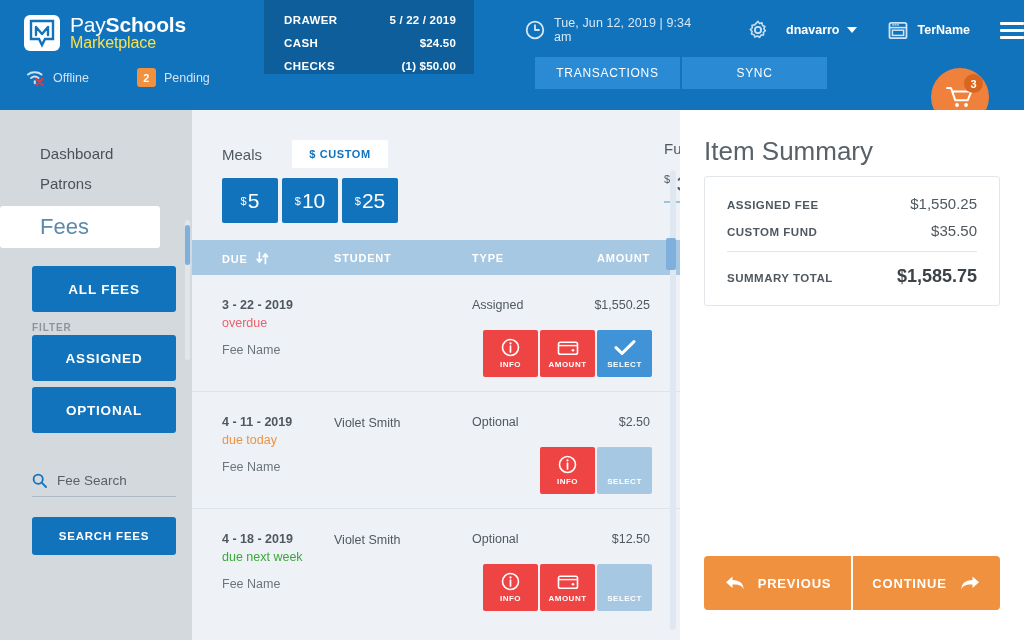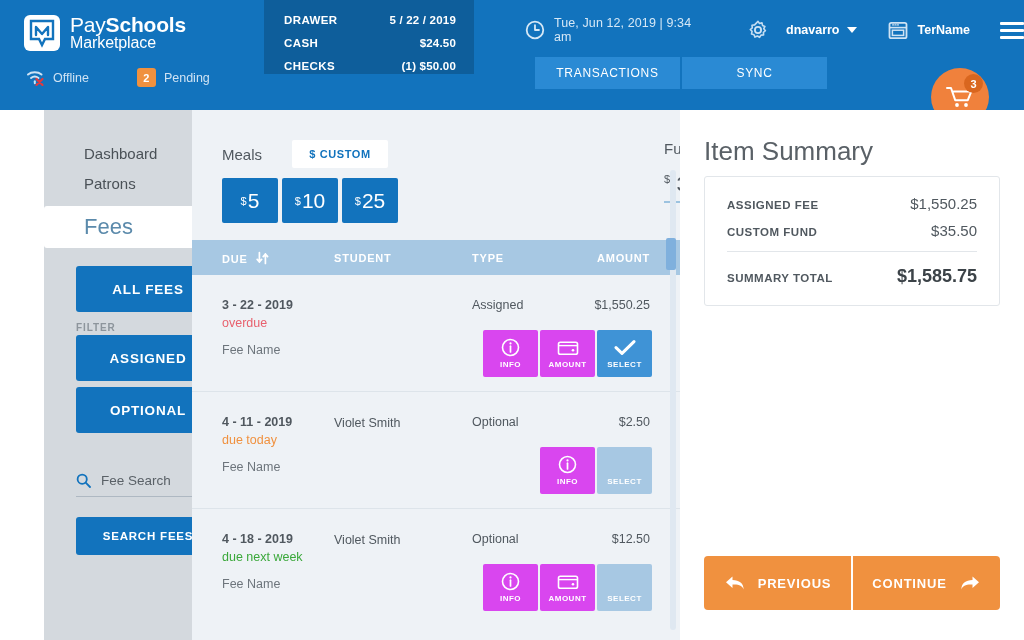--- a/index.html
+++ b/index.html
@@ -35,21 +35,21 @@
   .logo-wrap { position: absolute; left: 24px; top: 14px; display: flex; align-items: center; }
   .logo-mark {
     width: 36px; height: 36px; background: #ffffff; border-radius: 6px;
     position: relative; flex: none;
   }
   .logo-mark svg { position: absolute; left: 4px; top: 3px; }
   .logo-text { margin-left: 10px; line-height: 1.02; }
   .logo-l1 { font-size: 21px; color: #ffffff; letter-spacing: -.2px; }
   .logo-l1 b { font-weight: bold; }
   .logo-l1 span.light { font-weight: normal; }
-  .logo-l2 { font-size: 16px; color: #ffffff; font-weight: normal; letter-spacing: -.1px; }
+  .logo-l2 { font-size: 16px; color: #fde047; font-weight: normal; letter-spacing: -.1px; }
 
   .status-row { position: absolute; left: 26px; top: 68px; display: flex; align-items: center; }
   .status-item { display: flex; align-items: center; }
   .status-text { color: #cfe3f4; font-size: 12.5px; margin-left: 8px; }
   .pending-badge {
     width: 19px; height: 19px; background: #f0913f; border-radius: 3px;
     color: #ffffff; font-size: 11px; display: flex; align-items: center;
     justify-content: center; font-weight: bold;
   }
   .gap-pending { margin-left: 48px; }
@@ -84,21 +84,21 @@
   }
   .cart-badge {
     position: absolute; right: 6px; top: 6px; width: 19px; height: 19px;
     background: #d9661f; border-radius: 50%; color: #ffffff; font-size: 11px;
     font-weight: bold; display: flex; align-items: center; justify-content: center;
   }
 
   
   .sidebar {
     position: absolute; left: 0; top: 110px; width: 192px; height: 530px;
-    background: #d4d9de; padding: 28px 16px 0 0; overflow: hidden; margin-left: 44px;
+    background: #d4d9de; padding: 28px 16px 0 0; overflow: hidden;
   }
   .side-link {
     font-size: 15px; color: #4a5157; padding: 0 0 0 40px; height: 30px;
     display: flex; align-items: center; cursor: pointer;
   }
   .side-active {
     margin: 8px 16px 0 0; background: #ffffff; height: 42px; border-radius: 3px;
     display: flex; align-items: center; padding-left: 40px;
     font-size: 22px; color: #5b8aab; font-weight: normal; cursor: pointer;
   }
@@ -185,21 +185,21 @@
   .fr-type { position: absolute; left: 280px; top: 23px; font-size: 12.5px; color: #50585f; }
   .fr-amount { position: absolute; right: 30px; top: 23px; font-size: 12.5px; color: #50585f; }
   .fr-feename { position: absolute; left: 30px; top: 68px; font-size: 12.5px; color: #6d757c; }
   .fr-actions { position: absolute; right: 28px; top: 55px; display: flex; }
   .act-btn {
     width: 55px; height: 47px; display: flex; flex-direction: column;
     align-items: center; justify-content: center; cursor: pointer; border: none;
     border-radius: 2px; color: #ffffff;
   }
   .act-btn + .act-btn { margin-left: 2px; }
-  .act-dark { background: #d946ef; align-items: center; }
+  .act-dark { background: #ef4444; align-items: center; }
   .act-light { background: #3f93d6; }
   .act-dis { background: #a7c8e3; }
   .act-lbl { font-size: 8px; letter-spacing: .5px; margin-top: 3px; font-weight: bold; }
   .act-ic { height: 19px; display: flex; align-items: center; }
 
   .main-sb-track {
     position: absolute; right: 4px; top: 60px; width: 6px; height: 460px;
     background: #dfe8f1; border-radius: 3px;
   }
   .main-sb-thumb {

